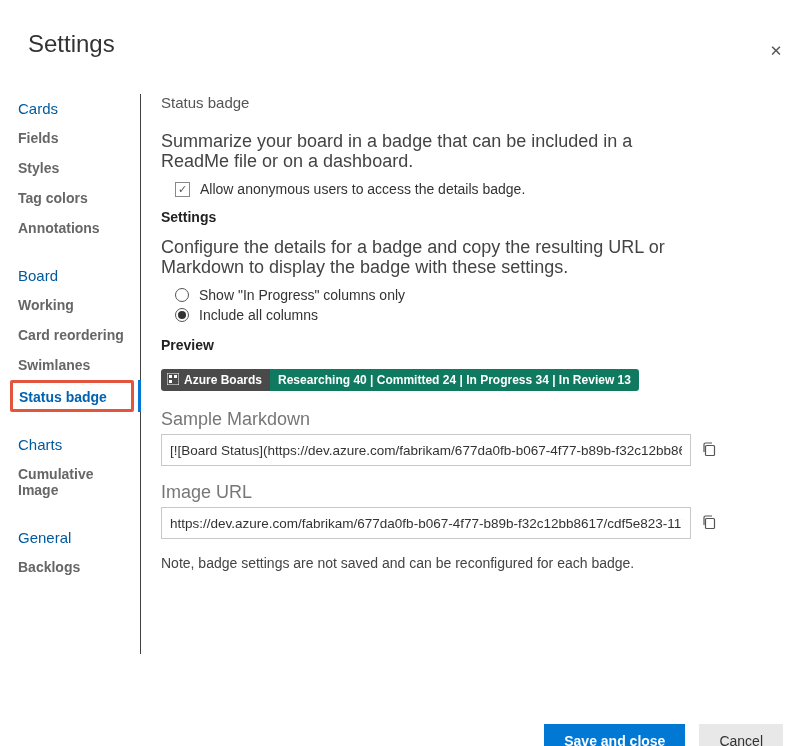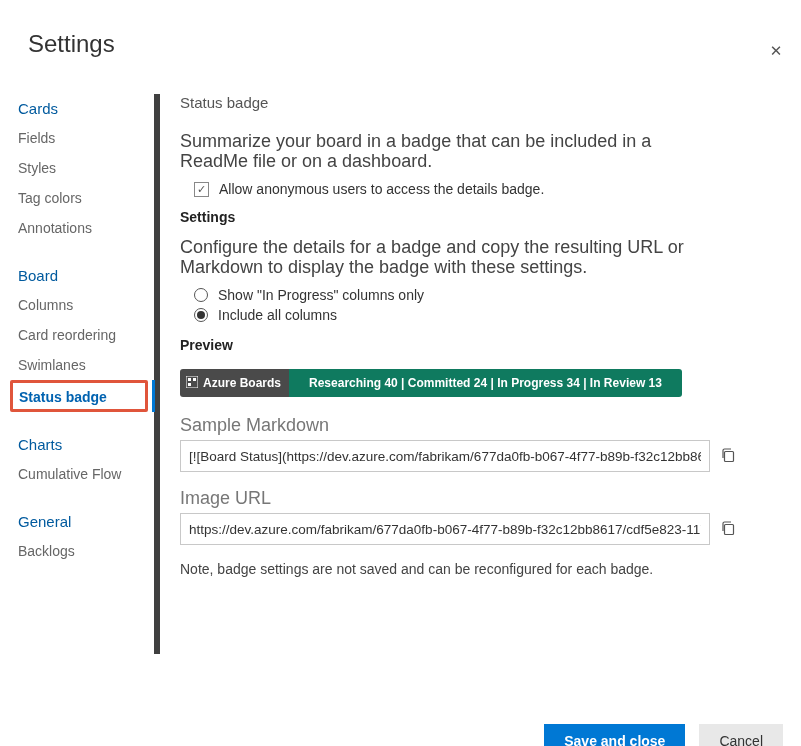--- a/index.html
+++ b/index.html
@@ -32,36 +32,36 @@
     font-weight: 400;
     color: #333;
     margin: 30px 0 0 28px;
   }
   .body {
     display: flex;
     margin-top: 36px;
     height: 560px;
   }
   .sidebar {
-    width: 160px;
-    border-right: 6px solid #404040;
+    width: 141px;
+    border-right: 1px solid #404040;
     padding-left: 12px;
   }
   .group-header {
     color: #005a9e;
     font-size: 15px;
     padding: 6px 6px 6px 6px;
     font-weight: 400;
   }
   .nav-item {
     color: #666;
     font-size: 14px;
     padding: 7px 6px;
     cursor: pointer;
-    font-weight: 400;
+    font-weight: 700;
   }
   .nav-item.selected {
     color: #0062b0;
     font-weight: 600;
     position: relative;
   }
   .highlight-box {
     border: 3px solid #e0553b;
     border-radius: 2px;
     margin: 0 6px 0 -2px;
@@ -130,21 +130,21 @@
   }
   .radio.checked::after {
     content: "";
     width: 8px; height: 8px;
     background: #333;
     border-radius: 50%;
   }
   .badge-preview {
     display: inline-flex;
     align-items: stretch;
-    height: 28px;
+    height: 22px;
     border-radius: 3px;
     overflow: hidden;
     font-size: 12px;
     margin: 4px 0 18px 0;
   }
   .badge-left {
     background: #4a4a4a;
     color: #fff;
     display: inline-flex;
     align-items: center;
@@ -154,21 +154,21 @@
   }
   .badge-left .az-icon {
     display: inline-block;
     font-size: 11px;
   }
   .badge-right {
     background: #0f7a5f;
     color: #fff;
     display: inline-flex;
     align-items: center;
-    padding: 0 20px;
+    padding: 0 8px;
     font-weight: 600;
   }
   .field-label {
     color: #777;
     font-size: 18px;
     margin-bottom: 4px;
   }
   .field-row {
     display: flex;
     align-items: center;
@@ -228,34 +228,34 @@
     <div class="sidebar">
       <div class="group-header">Cards</div>
       <div class="nav-item">Fields</div>
       <div class="nav-item">Styles</div>
       <div class="nav-item">Tag colors</div>
       <div class="nav-item">Annotations</div>
 
       <div class="group-gap"></div>
 
       <div class="group-header">Board</div>
-      <div class="nav-item">Columns</div>
+      <div class="nav-item">Working</div>
       <div class="nav-item">Card reordering</div>
       <div class="nav-item">Swimlanes</div>
       <div style="position:relative;">
         <div class="highlight-box">
           <div class="nav-item selected" style="padding:2px 2px;">Status badge</div>
         </div>
         <div class="selected-marker"></div>
       </div>
 
       <div class="group-gap"></div>
 
       <div class="group-header">Charts</div>
-      <div class="nav-item">Cumulative Flow</div>
+      <div class="nav-item">Cumulative Image</div>
 
       <div class="group-gap"></div>
 
       <div class="group-header">General</div>
       <div class="nav-item">Backlogs</div>
     </div>
 
     <div class="content">
       <div class="section-title">Status badge</div>
 

